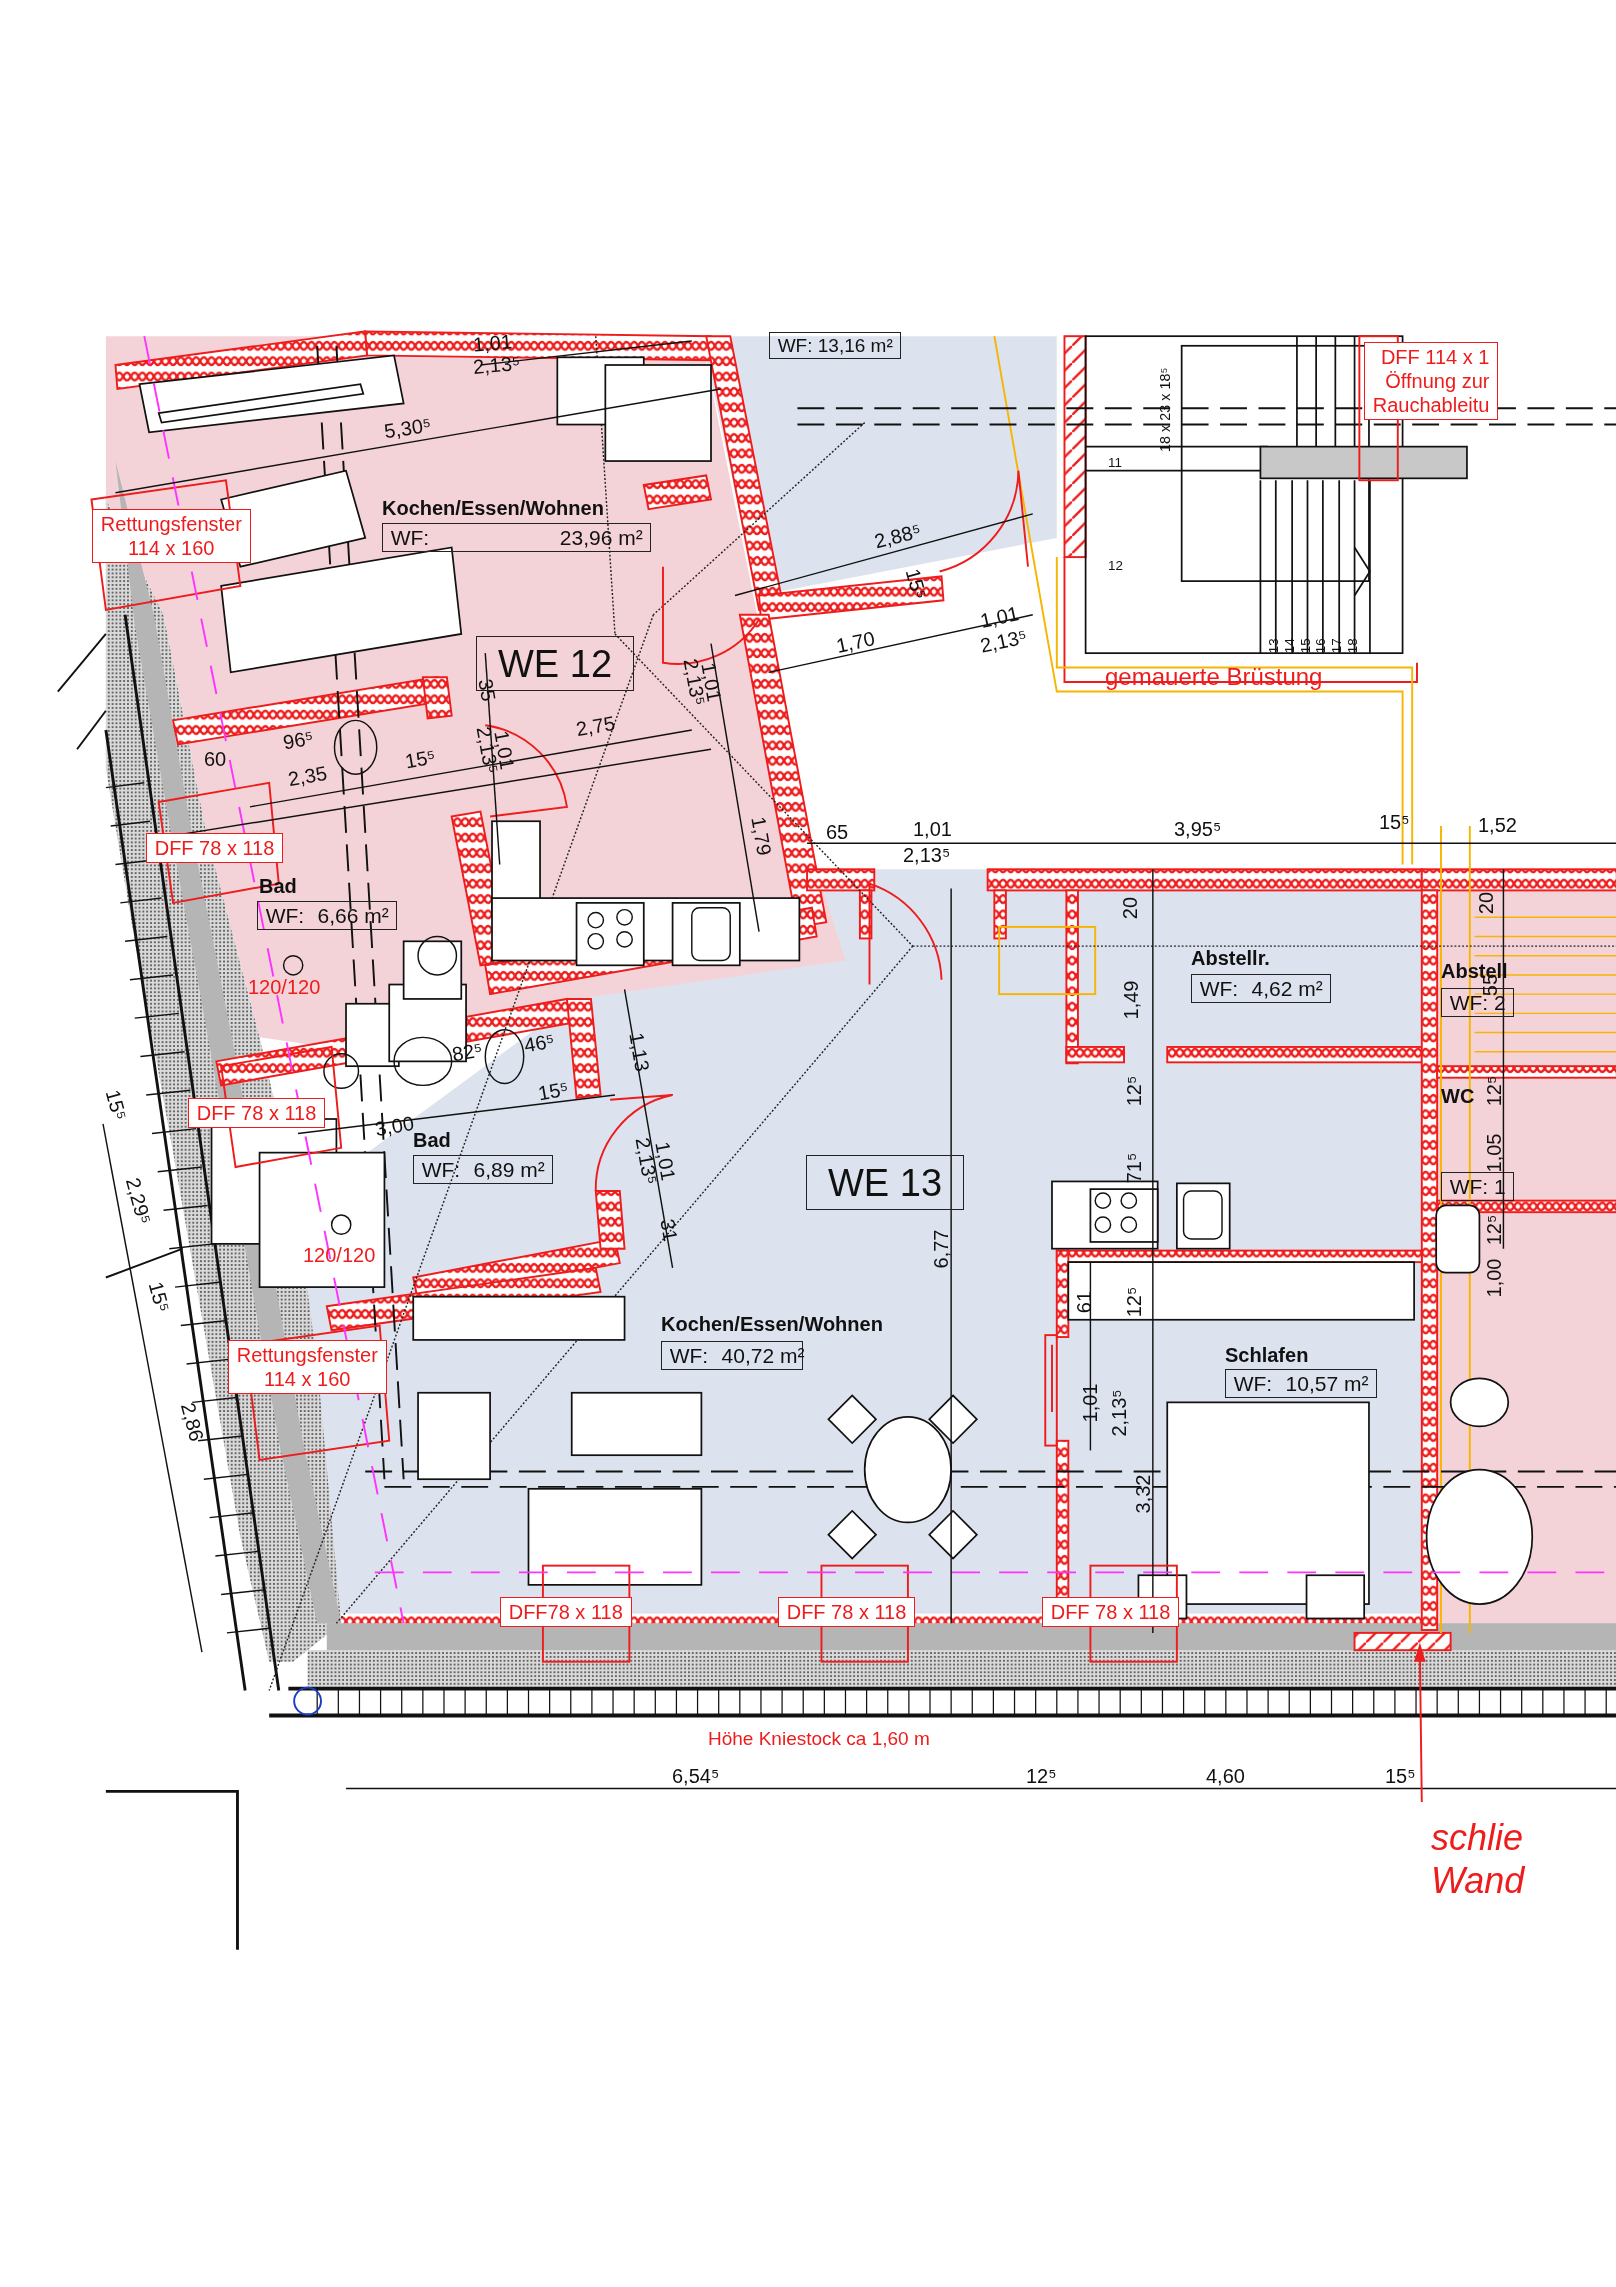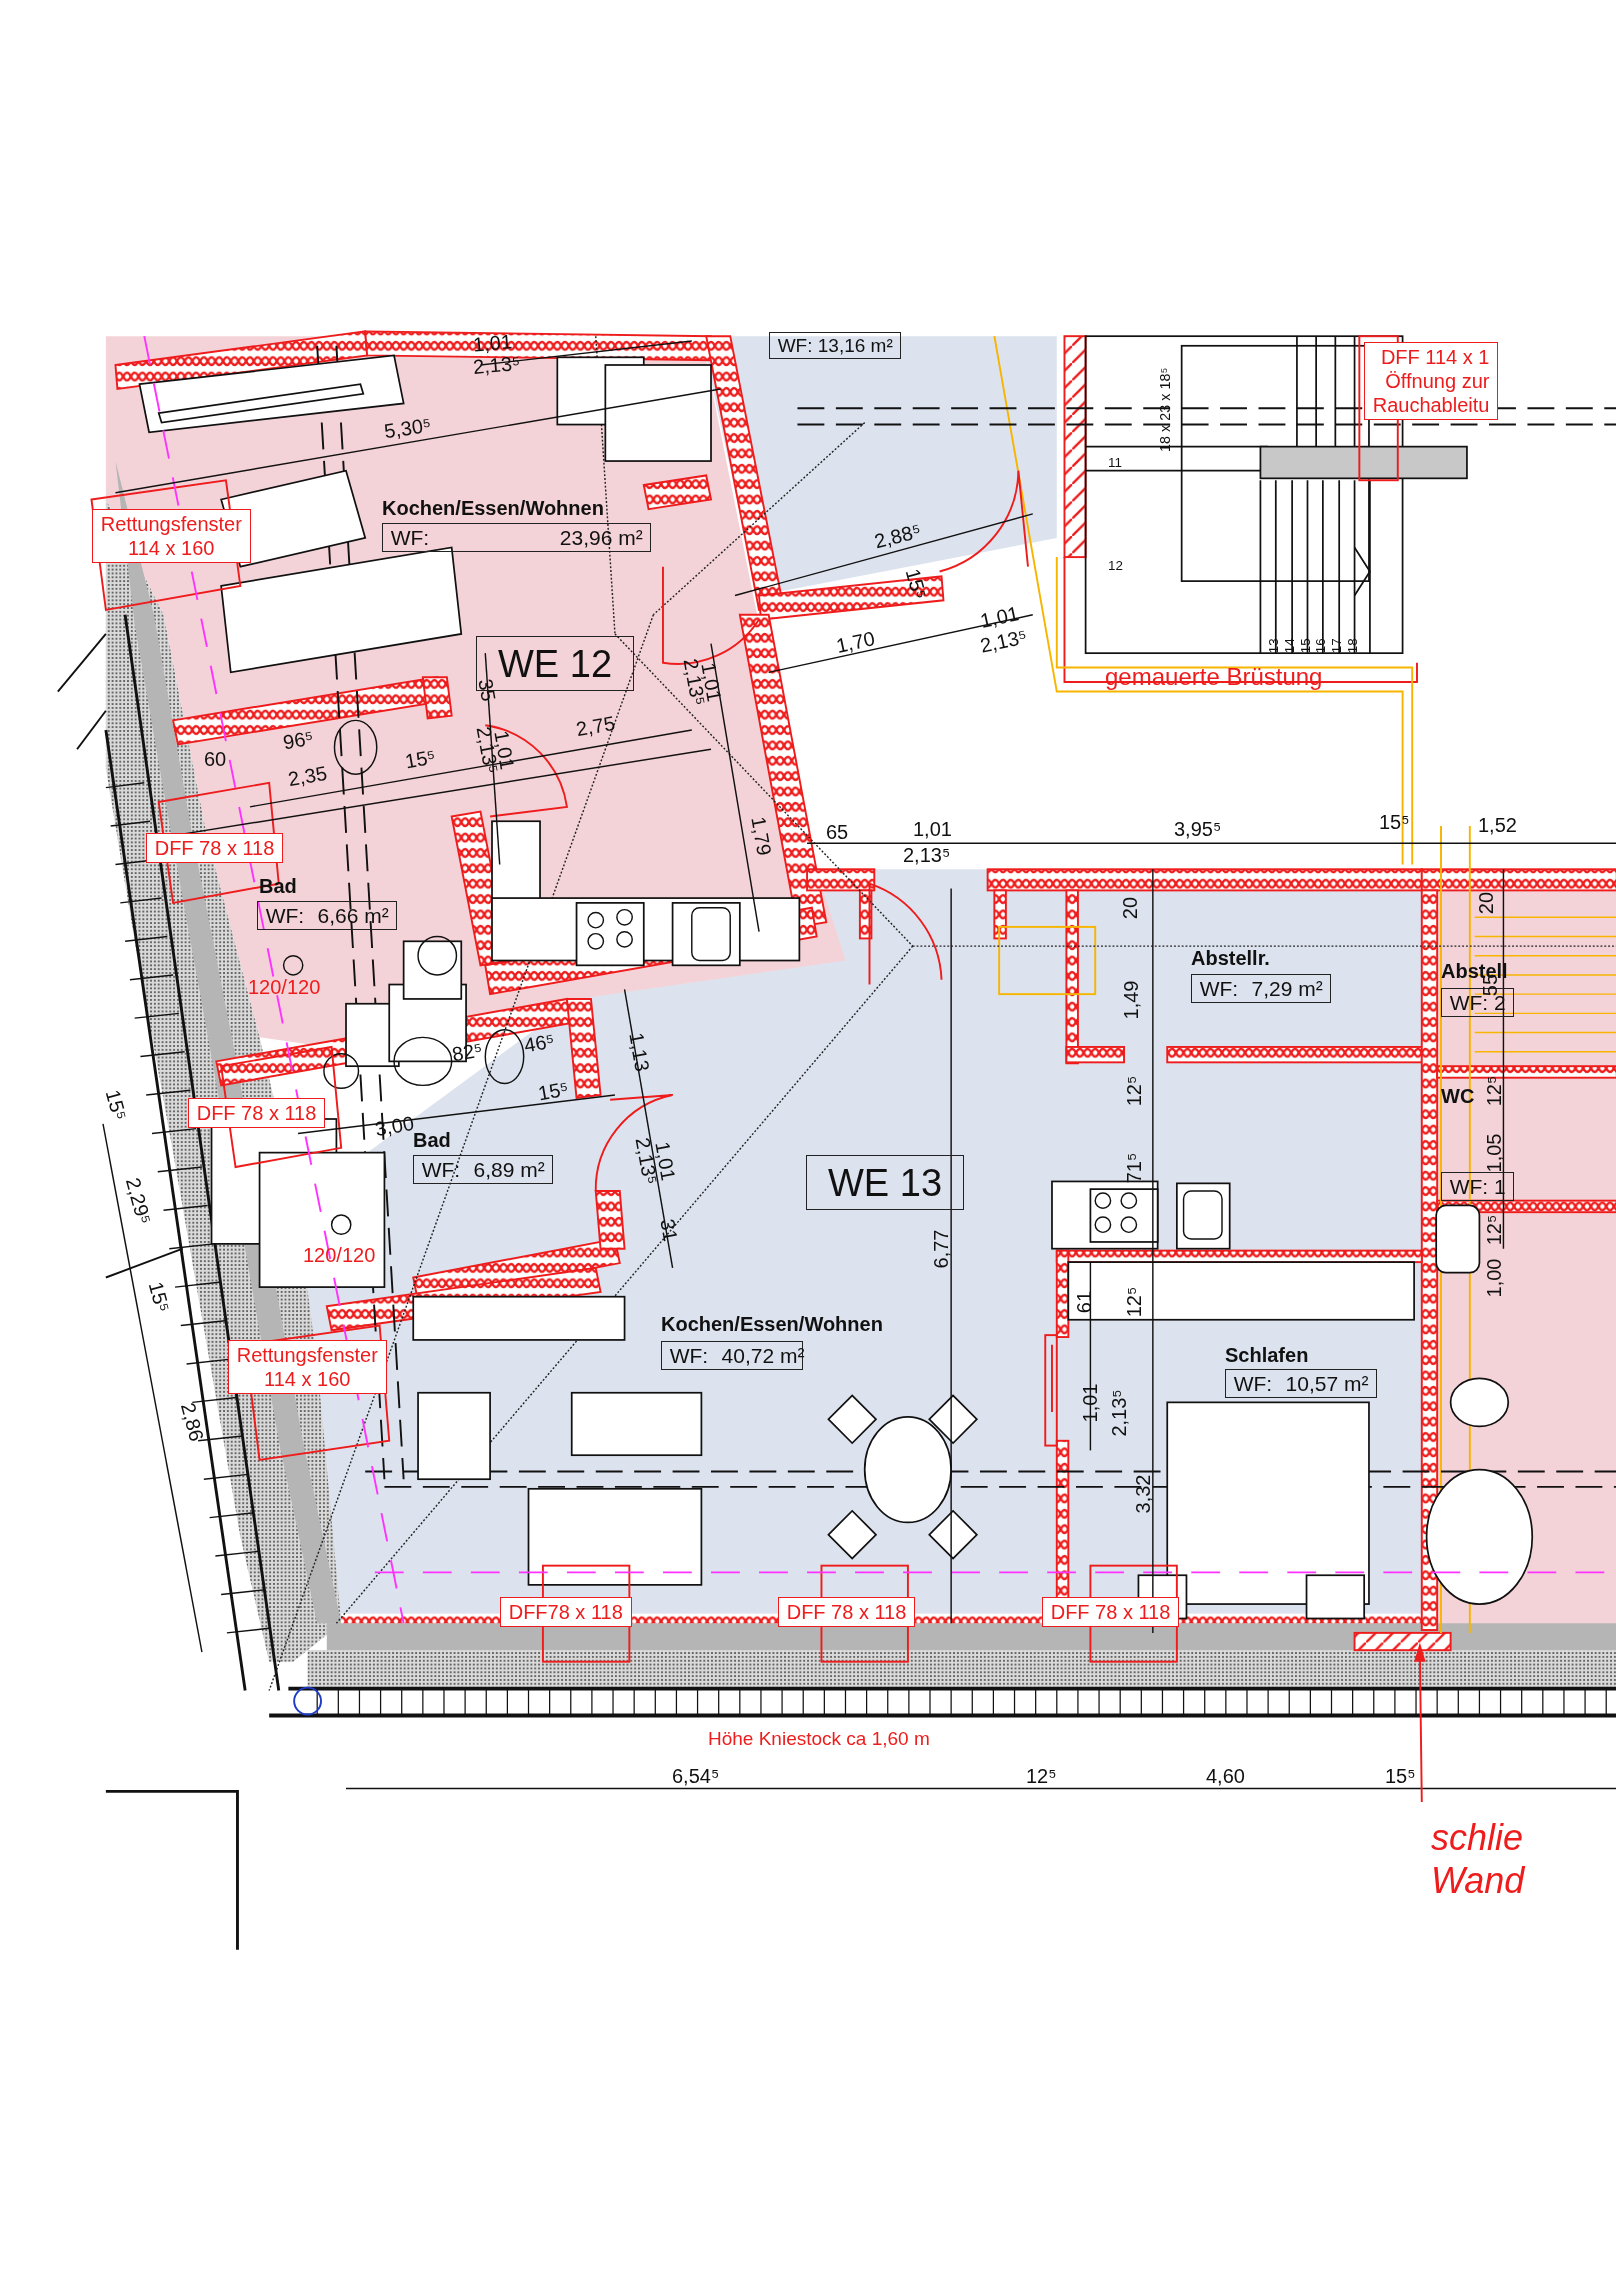--- a/index.html
+++ b/index.html
@@ -385,21 +385,21 @@
 <div class="lbl room-name" style="left:413px;top:1130px;">Bad</div>
 <div class="lbl wf-box" style="left:413px;top:1155px;">
     <span>WF:</span>
     <span>6,89 m²</span>
   </div>
 <div class="lbl red" style="left:303px;top:1245px;font-size:20px;">120/120</div>
 
 <div class="lbl room-name" style="left:1191px;top:948px;">Abstellr.</div>
 <div class="lbl wf-box" style="left:1191px;top:974px;">
     <span>WF:</span>
-    <span>7,29 m²</span>
+    <span>4,62 m²</span>
   </div>
 
 <div class="lbl room-name" style="left:1225px;top:1345px;">Schlafen</div>
 <div class="lbl wf-box" style="left:1225px;top:1369px;">
     <span>WF:</span>
     <span>10,57 m²</span>
   </div>
 
 <div class="lbl room-name" style="left:1441px;top:961px;">Abstell</div>
 <div class="lbl wf-box" style="left:1441px;top:988px;">

